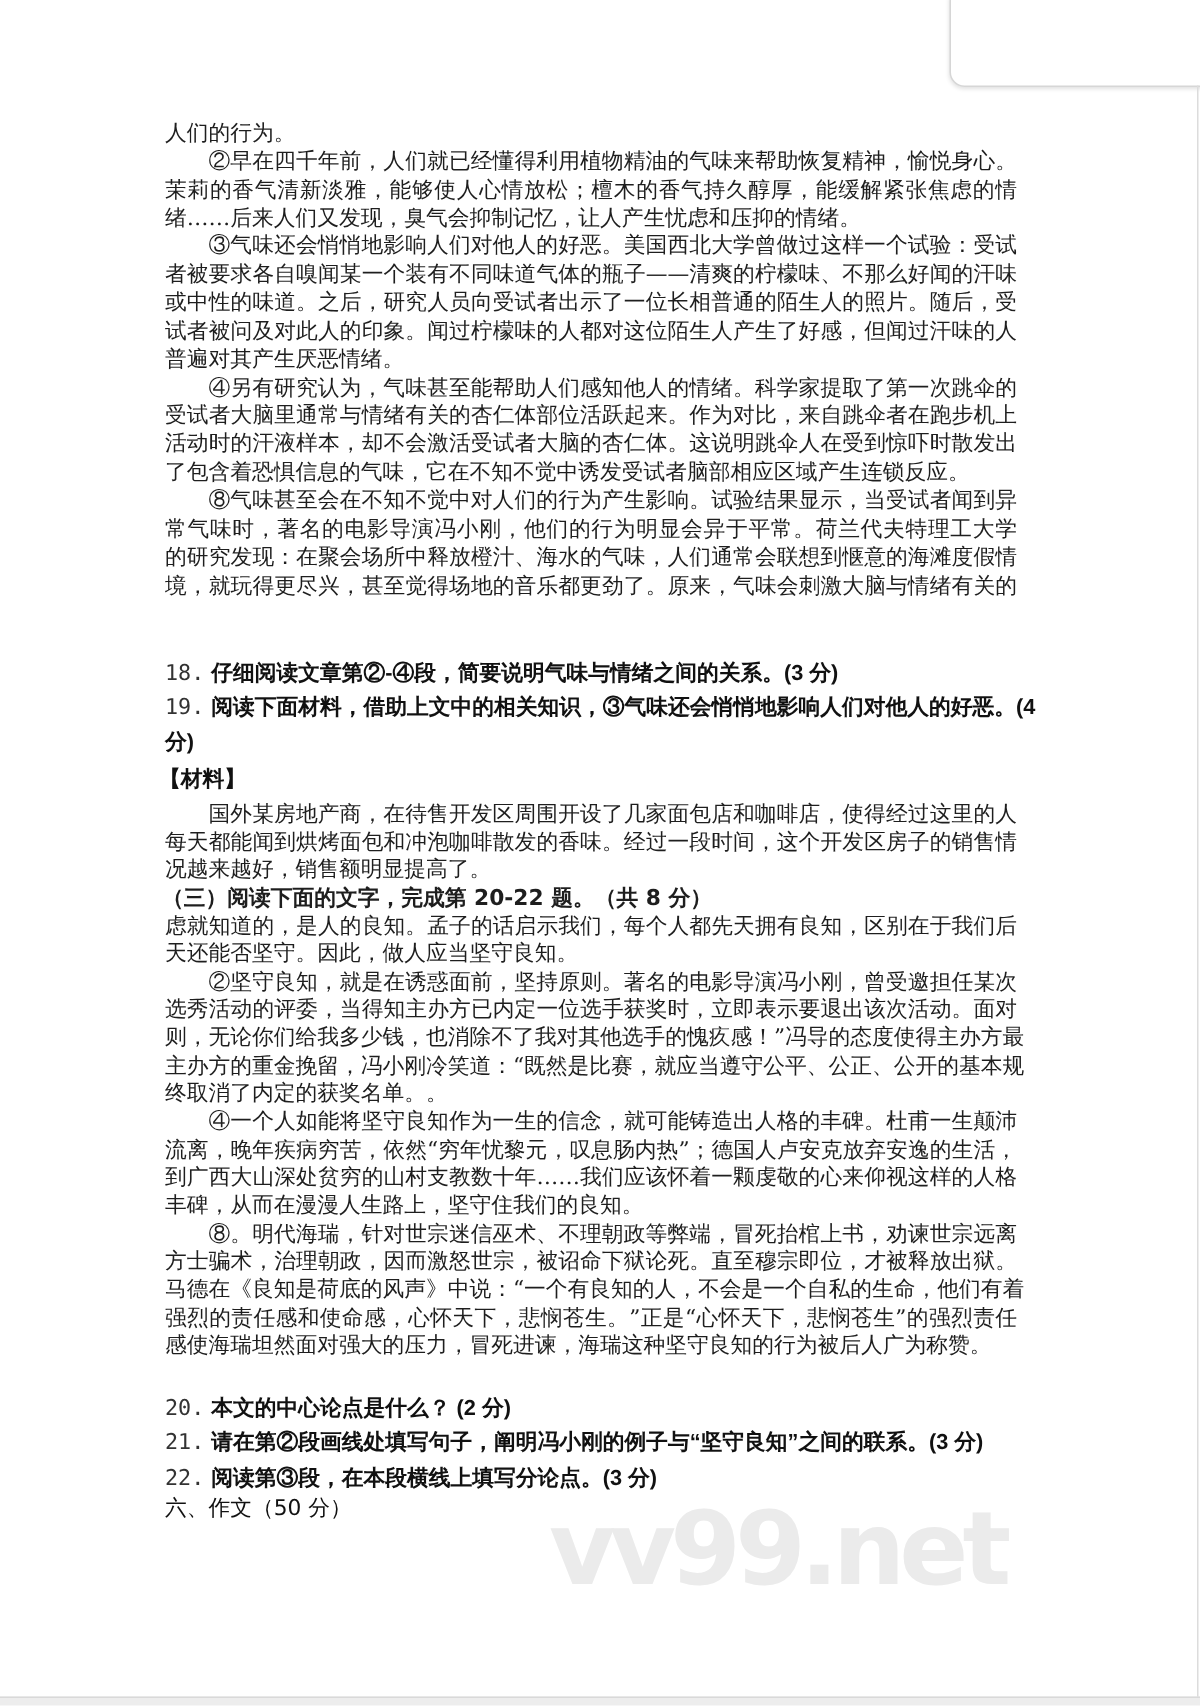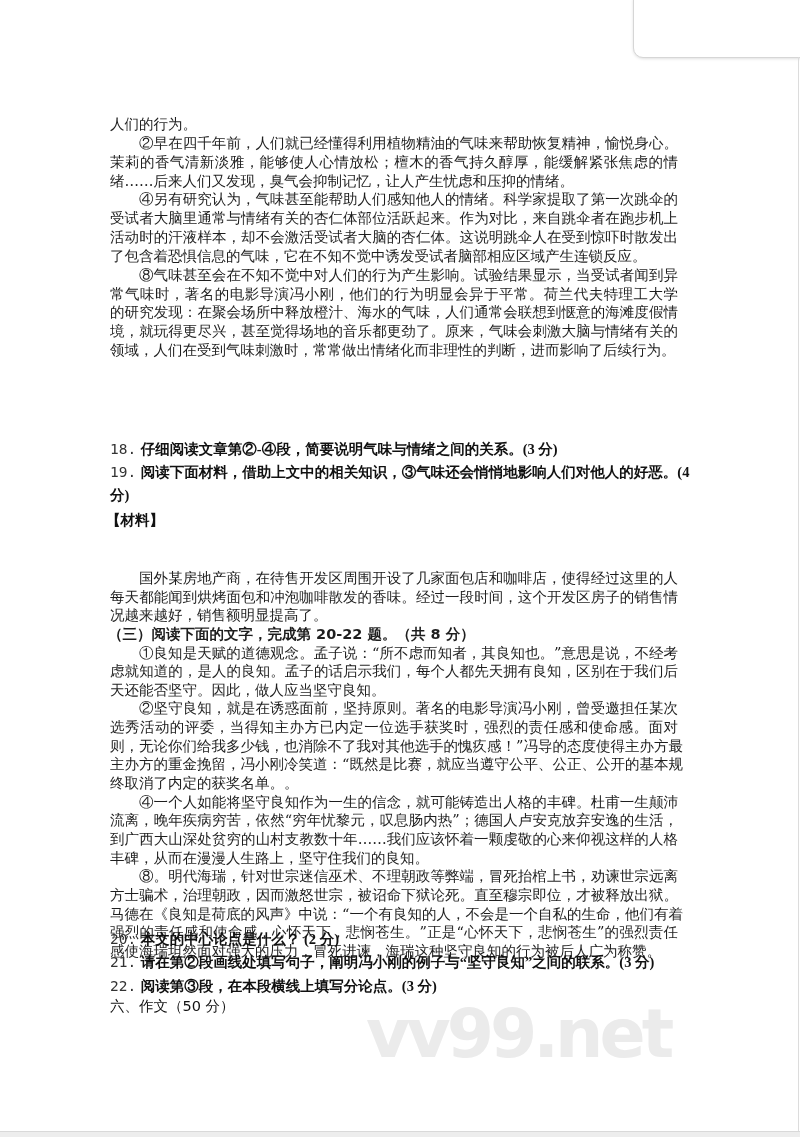--- a/index.html
+++ b/index.html
@@ -13,35 +13,35 @@
     border: 1px solid #d6d6d6; border-radius: 0 0 0 10px;
     box-shadow: 0 1px 3px rgba(0,0,0,0.12); background: #fff;
   }
   .page-frame-right {
     position: absolute; left: 798px; top: 57px; width: 1px; height: 1076px; background: #dcdcdc;
   }
   .page-bottom-strip {
     position: absolute; left: 0; top: 1131px; width: 800px; height: 6px;
     background: #ededed; border-top: 1px solid #d9d9d9;
   }
-  .block { position: absolute; left: 110px; width: 568px; margin-top: 35px; }
+  .block { position: absolute; left: 110px; width: 568px; }
   .ln {
     display: block; white-space: nowrap; font-size: 14.5px;
     text-align: justify; text-align-last: justify;
   }
   .ln.last { text-align-last: left; }
   .ln.indent { padding-left: 29px; }
   #blockA .ln { height: 18.85px; line-height: 18.85px; }
   #blockB .ln { height: 18.65px; line-height: 18.65px; }
   .q {
     position: absolute; left: 110px; height: 20px; line-height: 20px; white-space: nowrap;
     font-size: 14.5px; color: #111;
   }
   .q .num { font-family: "DejaVu Sans Mono", "Liberation Mono", monospace; font-weight: normal; color: #333; }
-  .q .txt, .q .score { font-family: Liberation Serif, serif; font-weight: bold; }
+  .q .txt, .q .score { font-family: Liberation Sans, sans-serif; font-weight: bold; }
   .heading-sans { font-family: "DejaVu Sans", "Liberation Sans", sans-serif; font-weight: bold; text-align-last: left; }
   .plain-sans { font-family: "DejaVu Sans", "Liberation Sans", sans-serif; font-weight: normal; }
   .watermark {
     position: absolute; left: 366px; top: 994px; font-size: 68px; line-height: 80px;
     font-family: "DejaVu Sans", "Liberation Sans", sans-serif; font-weight: bold;
     color: #ebebeb; letter-spacing: -4px; white-space: nowrap; pointer-events: none;
   }
 </style>
 </head>
 <body>
@@ -53,31 +53,37 @@
 <div id="blockA" class="block" style="top:80px;">
   <div>
     <span class="ln last">人们的行为。</span>
   </div>
   <div>
     <span class="ln indent">②早在四千年前，人们就已经懂得利用植物精油的气味来帮助恢复精神，愉悦身心。</span>
     <span class="ln">茉莉的香气清新淡雅，能够使人心情放松；檀木的香气持久醇厚，能缓解紧张焦虑的情</span>
     <span class="ln last">绪……后来人们又发现，臭气会抑制记忆，让人产生忧虑和压抑的情绪。</span>
   </div>
   <div>
+    <span class="ln indent">③气味还会悄悄地影响人们对他人的好恶。美国西北大学曾做过这样一个试验：受试</span>
+    <span class="ln">者被要求各自嗅闻某一个装有不同味道气体的瓶子——清爽的柠檬味、不那么好闻的汗味</span>
+    <span class="ln">或中性的味道。之后，研究人员向受试者出示了一位长相普通的陌生人的照片。随后，受</span>
+    <span class="ln">试者被问及对此人的印象。闻过柠檬味的人都对这位陌生人产生了好感，但闻过汗味的人</span>
+    <span class="ln last">普遍对其产生厌恶情绪。</span>
+  </div>
+  <div>
     <span class="ln indent">④另有研究认为，气味甚至能帮助人们感知他人的情绪。科学家提取了第一次跳伞的</span>
     <span class="ln">受试者大脑里通常与情绪有关的杏仁体部位活跃起来。作为对比，来自跳伞者在跑步机上</span>
     <span class="ln">活动时的汗液样本，却不会激活受试者大脑的杏仁体。这说明跳伞人在受到惊吓时散发出</span>
     <span class="ln last">了包含着恐惧信息的气味，它在不知不觉中诱发受试者脑部相应区域产生连锁反应。</span>
   </div>
   <div>
     <span class="ln indent">⑧气味甚至会在不知不觉中对人们的行为产生影响。试验结果显示，当受试者闻到异</span>
     <span class="ln">常气味时，著名的电影导演冯小刚，他们的行为明显会异于平常。荷兰代夫特理工大学</span>
     <span class="ln">的研究发现：在聚会场所中释放橙汁、海水的气味，人们通常会联想到惬意的海滩度假情</span>
     <span class="ln">境，就玩得更尽兴，甚至觉得场地的音乐都更劲了。原来，气味会刺激大脑与情绪有关的</span>
-    <span class="ln last">领域，人们在受到气味刺激时，常常做出情绪化而非理性的判断，进而影响了后续行为。</span>
   </div>
 </div>
 
 <div class="q" style="top:439px;">
   <span class="num">18.</span>
   <span class="txt">仔细阅读文章第②-④段，简要说明气味与情绪之间的关系。</span><span class="score">(3 分)</span>
 </div>
 <div class="q" style="top:462px;">
   <span class="num">19.</span>
   <span class="txt">阅读下面材料，借助上文中的相关知识，③气味还会悄悄地影响人们对他人的好恶。</span><span class="score">(4</span>
@@ -91,27 +97,26 @@
 </div>
 
 <div id="blockB" class="block" style="top:534px;">
   <div>
     <span class="ln indent">国外某房地产商，在待售开发区周围开设了几家面包店和咖啡店，使得经过这里的人</span>
     <span class="ln">每天都能闻到烘烤面包和冲泡咖啡散发的香味。经过一段时间，这个开发区房子的销售情</span>
     <span class="ln last">况越来越好，销售额明显提高了。</span>
   </div>
   <span class="ln heading-sans" style="margin-left:-2px;">（三）阅读下面的文字，完成第 20-22 题。（共 8 分）</span>
   <div>
-    <span class="ln indent">①良知是天赋的道德观念。孟子说：“所不虑而知者，其良知也。”意思是说，不经考</span>
     <span class="ln">虑就知道的，是人的良知。孟子的话启示我们，每个人都先天拥有良知，区别在于我们后</span>
     <span class="ln last">天还能否坚守。因此，做人应当坚守良知。</span>
   </div>
   <div>
     <span class="ln indent">②坚守良知，就是在诱惑面前，坚持原则。著名的电影导演冯小刚，曾受邀担任某次</span>
-    <span class="ln">选秀活动的评委，当得知主办方已内定一位选手获奖时，强烈的责任感和使命感。面对</span>
+    <span class="ln">选秀活动的评委，当得知主办方已内定一位选手获奖时，立即表示要退出该次活动。面对</span>
     <span class="ln">则，无论你们给我多少钱，也消除不了我对其他选手的愧疚感！”冯导的态度使得主办方最</span>
     <span class="ln">主办方的重金挽留，冯小刚冷笑道：“既然是比赛，就应当遵守公平、公正、公开的基本规</span>
     <span class="ln last">终取消了内定的获奖名单。。</span>
   </div>
   <div>
     <span class="ln indent">④一个人如能将坚守良知作为一生的信念，就可能铸造出人格的丰碑。杜甫一生颠沛</span>
     <span class="ln">流离，晚年疾病穷苦，依然“穷年忧黎元，叹息肠内热”；德国人卢安克放弃安逸的生活，</span>
     <span class="ln">到广西大山深处贫穷的山村支教数十年……我们应该怀着一颗虔敬的心来仰视这样的人格</span>
     <span class="ln last">丰碑，从而在漫漫人生路上，坚守住我们的良知。</span>
   </div>

